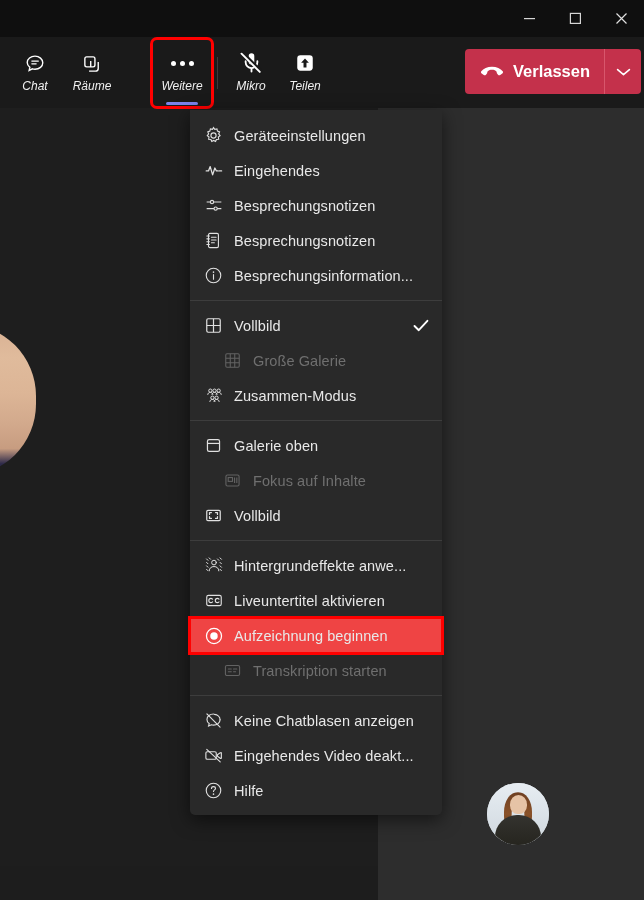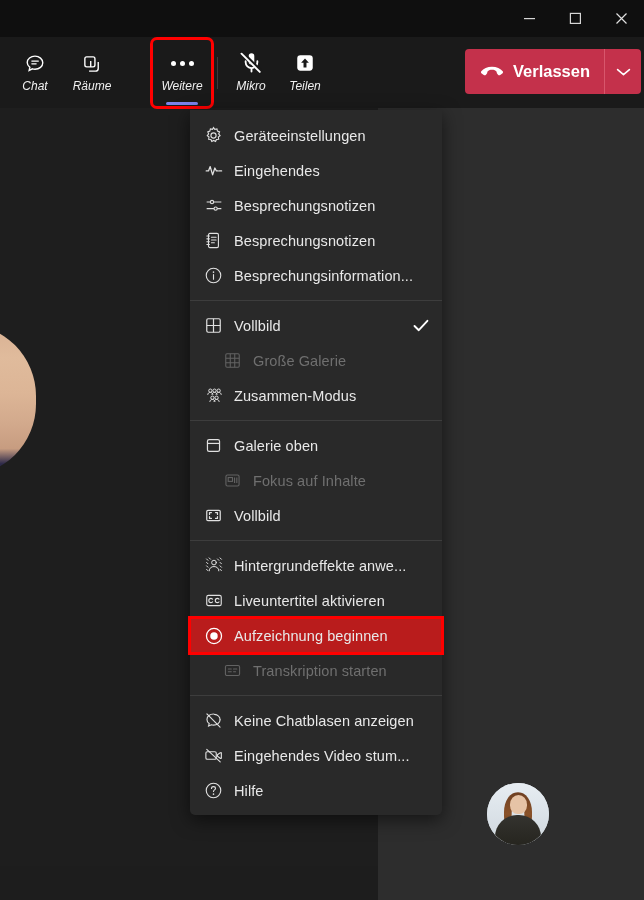--- a/index.html
+++ b/index.html
@@ -182,21 +182,21 @@
   .mi .mi-ico {
     width: 30px; min-width: 30px;
     display: flex; align-items: center; justify-content: flex-start;
     color: #e0e0e0;
   }
   .mi .mi-label { flex: 1; white-space: nowrap; letter-spacing: .1px; }
   .mi .mi-check { width: 18px; display: flex; align-items: center; justify-content: center; color: #fff; }
   .mi.disabled { color: #6f6f6f; margin-left: 19px; }
   .mi.disabled .mi-ico { color: #636363; }
   .mi.highlighted {
-    background: #b91c1c;
+    background: #ef4444;
     outline: 3px solid #ff0000;
     outline-offset: -1px;
   }
   .mdiv {
     height: 1px; background: #3d3d3d;
     margin: 7px 0 7px 0;
   }
   svg { display: block; }
 </style>
 </head>
@@ -521,21 +521,21 @@
 
 
     <div class="mi">
       <span class="mi-ico">
         <svg width="20" height="19" viewBox="0 0 22 22" fill="none" stroke="currentColor" stroke-width="1.3" stroke-linecap="round" stroke-linejoin="round">
           <path d="M3.2 6.6h8.8c.9 0 1.6.7 1.6 1.6v5.6c0 .9-.7 1.6-1.6 1.6H3.2c-.9 0-1.6-.7-1.6-1.6V8.2c0-.9.7-1.6 1.6-1.6z"></path>
           <path d="M15 10.1l3.6-2.5c.4-.3.9 0 .9.5v5.8c0 .5-.5.8-.9.5L15 11.9z"></path>
           <path d="M2.6 4 L18.2 18.4"></path>
         </svg>
       </span>
-      <span class="mi-label">Eingehendes Video stum...</span>
+      <span class="mi-label">Eingehendes Video deakt...</span>
     </div>
 
     <div class="mi">
       <span class="mi-ico">
         <svg width="19" height="19" viewBox="0 0 22 22" fill="none" stroke="currentColor" stroke-width="1.3" stroke-linecap="round">
           <circle cx="11" cy="11" r="8.4"></circle>
           <path d="M8.7 8.7c0-1.3 1-2.2 2.3-2.2s2.3.9 2.3 2.2c0 1.6-2.3 1.6-2.3 3.4"></path>
           <circle cx="11" cy="15.2" r=".95" fill="currentColor" stroke="none"></circle>
         </svg>
       </span>

